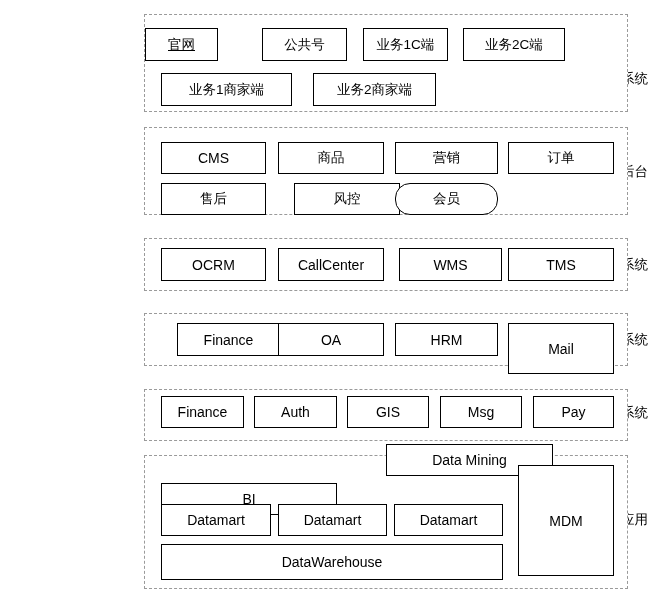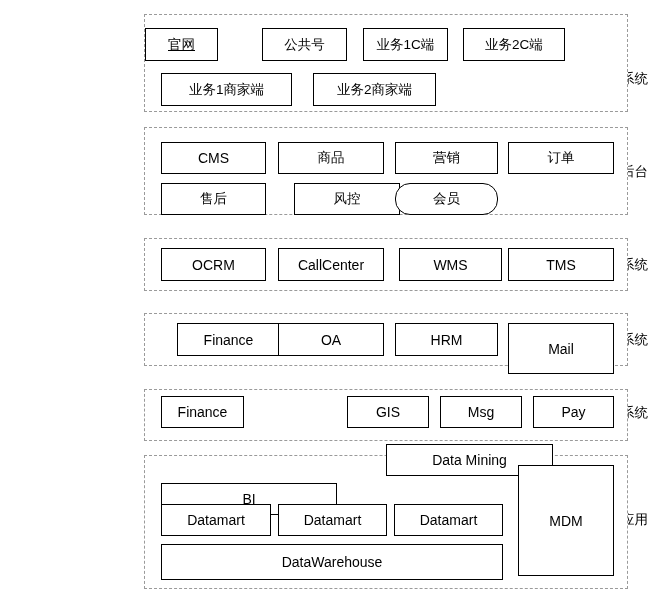--- a/index.html
+++ b/index.html
@@ -84,20 +84,21 @@
   <div class="layer-label" style="top:332px;">职能单元支持系统</div>
   <div class="layer-box" style="left:144px; top:313px; width:484px; height:53px;"></div>
   <div class="node en" style="left:161px; top:323px; width:103px; height:33px;margin-left:16px;">Finance</div>
   <div class="node en" style="left:278px; top:323px; width:106px; height:33px;">OA</div>
   <div class="node en" style="left:395px; top:323px; width:103px; height:33px;">HRM</div>
   <div class="node en" style="left:508px; top:323px; width:106px; height:51px;">Mail</div>
 
   <div class="layer-label" style="top:405px;">基础架构支持系统</div>
   <div class="layer-box" style="left:144px; top:389px; width:484px; height:52px;"></div>
   <div class="node en" style="left:161px; top:396px; width:83px; height:32px;">Finance</div>
+  <div class="node en" style="left:254px; top:396px; width:83px; height:32px;">Auth</div>
   <div class="node en" style="left:347px; top:396px; width:82px; height:32px;">GIS</div>
   <div class="node en" style="left:440px; top:396px; width:82px; height:32px;">Msg</div>
   <div class="node en" style="left:533px; top:396px; width:81px; height:32px;">Pay</div>
 
   <div class="layer-label" style="top:512px;">数据底层和应用</div>
   <div class="layer-box" style="left:144px; top:455px; width:484px; height:134px;"></div>
   <div class="node en" style="left:161px; top:465px; width:176px; height:32px;margin-top:18px;">BI</div>
   <div class="node en" style="left:350px; top:444px; width:167px; height:32px;margin-left:36px;">Data Mining</div>
   <div class="node en" style="left:161px; top:504px; width:110px; height:32px;">Datamart</div>
   <div class="node en" style="left:278px; top:504px; width:109px; height:32px;">Datamart</div>

